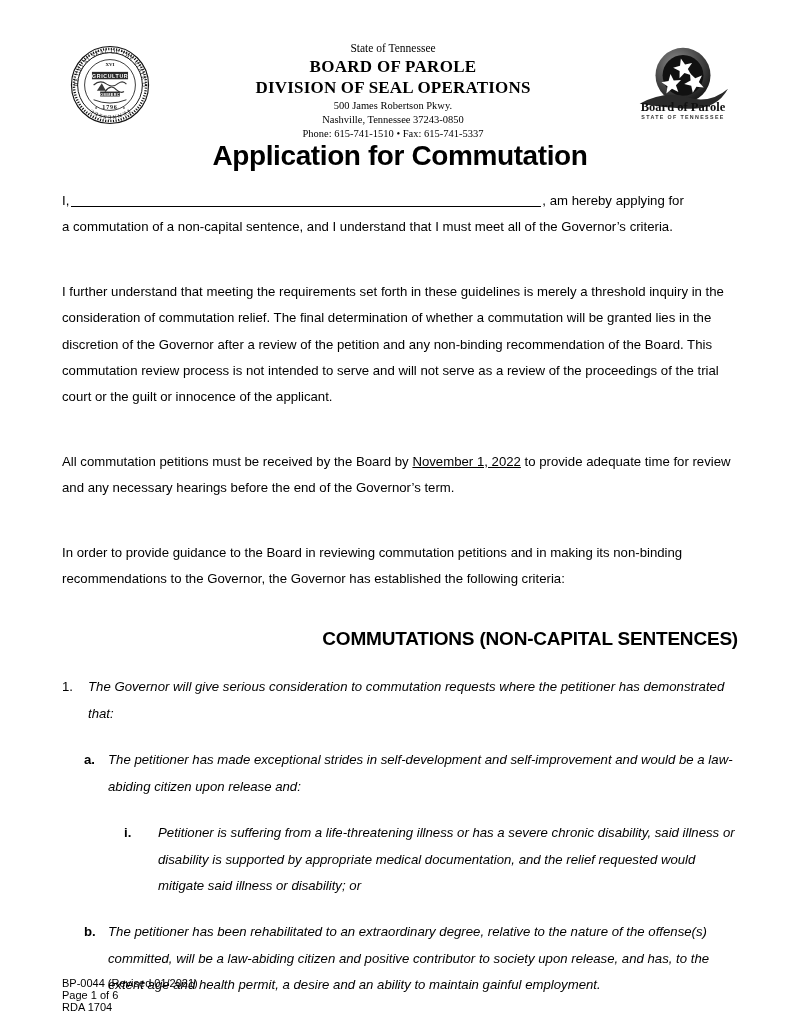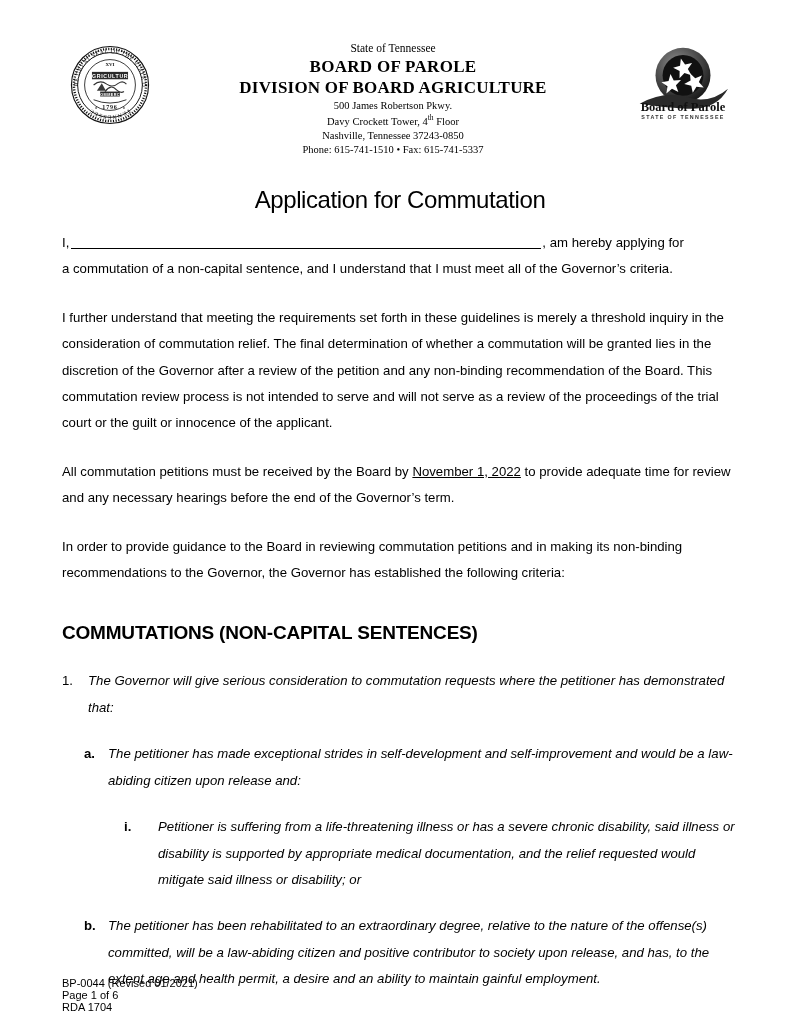--- a/index.html
+++ b/index.html
@@ -67,47 +67,46 @@
     width: 110px;
     flex: 0 0 110px;
     display: flex;
     justify-content: center;
     padding-top: 2px;
   }
 
   
   .doc-title {
     text-align: center;
-    font-size: 24px;
-    font-weight: normal;
+    font-size: 28px;
+    font-weight: bold;
     letter-spacing: -0.4px;
-    margin-top: 46px;
   }
 
   
   .body-text {
     font-size: 13.2px;
     line-height: 2.0;
     margin-top: 16px;
     text-align: left;
   }
-  .para { margin-top: 22px; }
+  .para { margin-top: 38px; }
   .para.first { margin-top: 0; }
   .blank-line {
     display: inline-block;
     width: 470px;
     border-bottom: 1px solid #000;
     height: 0.9em;
     vertical-align: baseline;
     margin: 0 1px -2px 2px;
   }
   .u { text-decoration: underline; }
 
   .section-heading {
-    text-align: left;
+    text-align: right;
     font-size: 19px;
     font-weight: bold;
     letter-spacing: -0.2px;
     margin-top: 36px;
   }
 
   
   .list-lvl1 { margin-top: 24px; }
   .li {
     display: flex;
@@ -176,23 +175,22 @@
         <path d="M30 68 q20 8 40 0" fill="none" stroke="#333" stroke-width="1.2"></path>
         <text x="50" y="79" font-family="'Liberation Serif', serif" font-size="7.4" font-weight="bold" text-anchor="middle" fill="#111" letter-spacing="1">1796</text>
         <circle cx="33" cy="78" r="1" fill="#111"></circle>
         <circle cx="67" cy="78" r="1" fill="#111"></circle>
       </svg>
     </div>
 
     <div class="letterhead-center">
       <div class="lh-state">State of Tennessee</div>
       <div class="lh-board">BOARD OF PAROLE</div>
-      <div class="lh-division">DIVISION OF BOARD AGRICULTURE</div>
+      <div class="lh-division">DIVISION OF SEAL OPERATIONS</div>
       <div class="lh-addr">500 James Robertson Pkwy.</div>
-      <div class="lh-addr"><span>Davy Crockett Tower, 4</span><sup>th</sup><span> Floor</span></div>
       <div class="lh-addr">Nashville, Tennessee 37243-0850</div>
       <div class="lh-addr">Phone:  615-741-1510   •   Fax: 615-741-5337</div>
     </div>
 
     <div class="parole-logo-wrap">
       <svg width="100" height="80" viewBox="0 0 120 96">
         <defs>
           <radialGradient id="ballg" cx="38%" cy="30%" r="75%">
             <stop offset="0%" stop-color="#8d8d8d"></stop>
             <stop offset="55%" stop-color="#4a4a4a"></stop>

